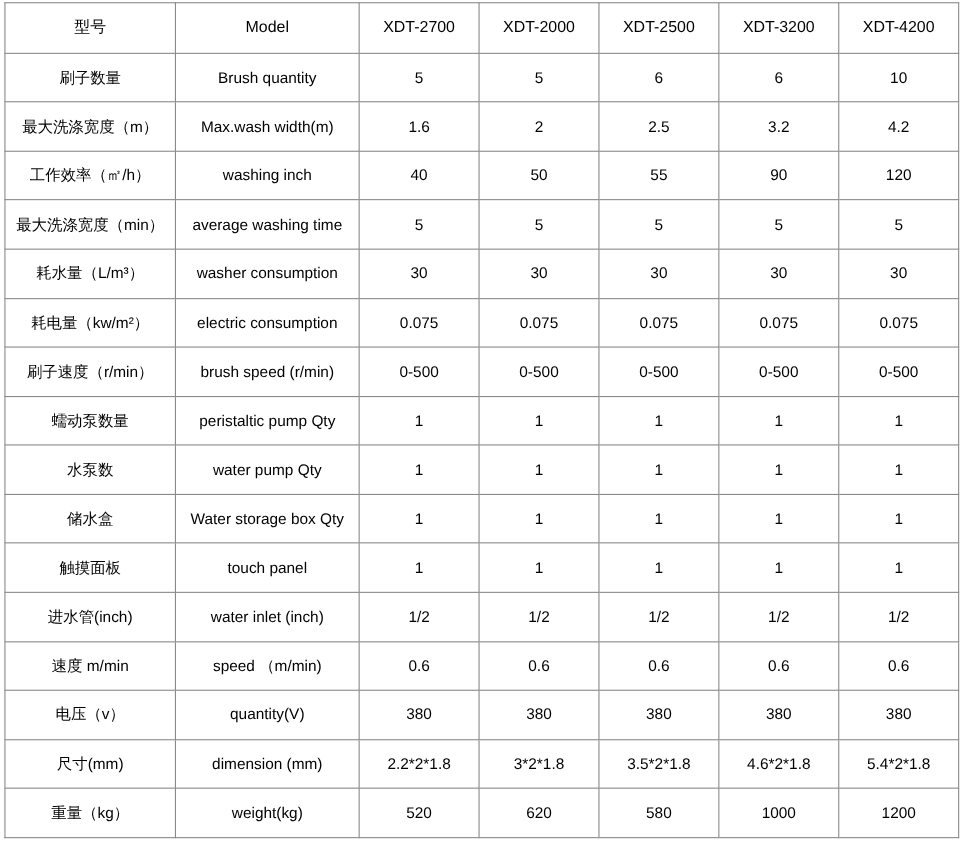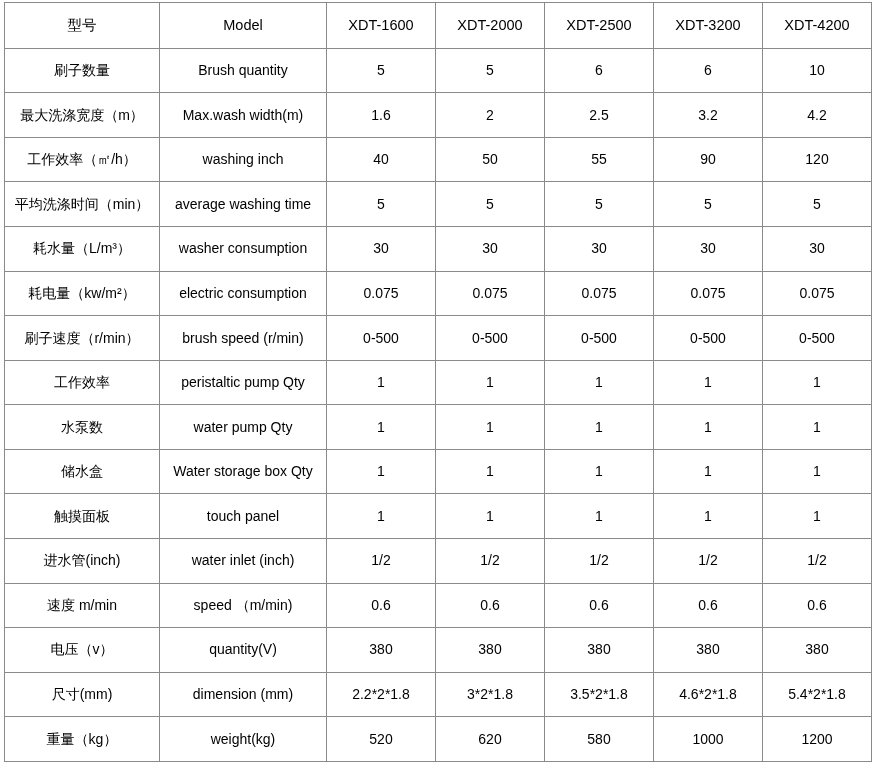--- a/index.html
+++ b/index.html
@@ -63,21 +63,21 @@
       <col class="c-val">
       <col class="c-val">
       <col class="c-val">
       <col class="c-val">
       <col class="c-val">
     </colgroup>
     <tbody>
       <tr class="head">
         <td class="cn">型号</td>
         <td class="en">Model</td>
-        <td class="val">XDT-1600</td>
+        <td class="val">XDT-2700</td>
         <td class="val">XDT-2000</td>
         <td class="val">XDT-2500</td>
         <td class="val">XDT-3200</td>
         <td class="val">XDT-4200</td>
       </tr>
 
       <tr>
         <td class="cn">刷子数量</td>
         <td class="en">Brush quantity</td>
         <td class="val">5</td>
@@ -101,21 +101,21 @@
         <td class="cn">工作效率（㎡/h）</td>
         <td class="en">washing inch</td>
         <td class="val">40</td>
         <td class="val">50</td>
         <td class="val">55</td>
         <td class="val">90</td>
         <td class="val">120</td>
       </tr>
 
       <tr>
-        <td class="cn">平均洗涤时间（min）</td>
+        <td class="cn">最大洗涤宽度（min）</td>
         <td class="en">average washing time</td>
         <td class="val">5</td>
         <td class="val">5</td>
         <td class="val">5</td>
         <td class="val">5</td>
         <td class="val">5</td>
       </tr>
 
       <tr>
         <td class="cn">耗水量（L/m³）</td>
@@ -142,21 +142,21 @@
         <td class="cn">刷子速度（r/min）</td>
         <td class="en">brush speed (r/min)</td>
         <td class="val">0-500</td>
         <td class="val">0-500</td>
         <td class="val">0-500</td>
         <td class="val">0-500</td>
         <td class="val">0-500</td>
       </tr>
 
       <tr>
-        <td class="cn">工作效率</td>
+        <td class="cn">蠕动泵数量</td>
         <td class="en">peristaltic pump Qty</td>
         <td class="val">1</td>
         <td class="val">1</td>
         <td class="val">1</td>
         <td class="val">1</td>
         <td class="val">1</td>
       </tr>
 
       <tr>
         <td class="cn">水泵数</td>

